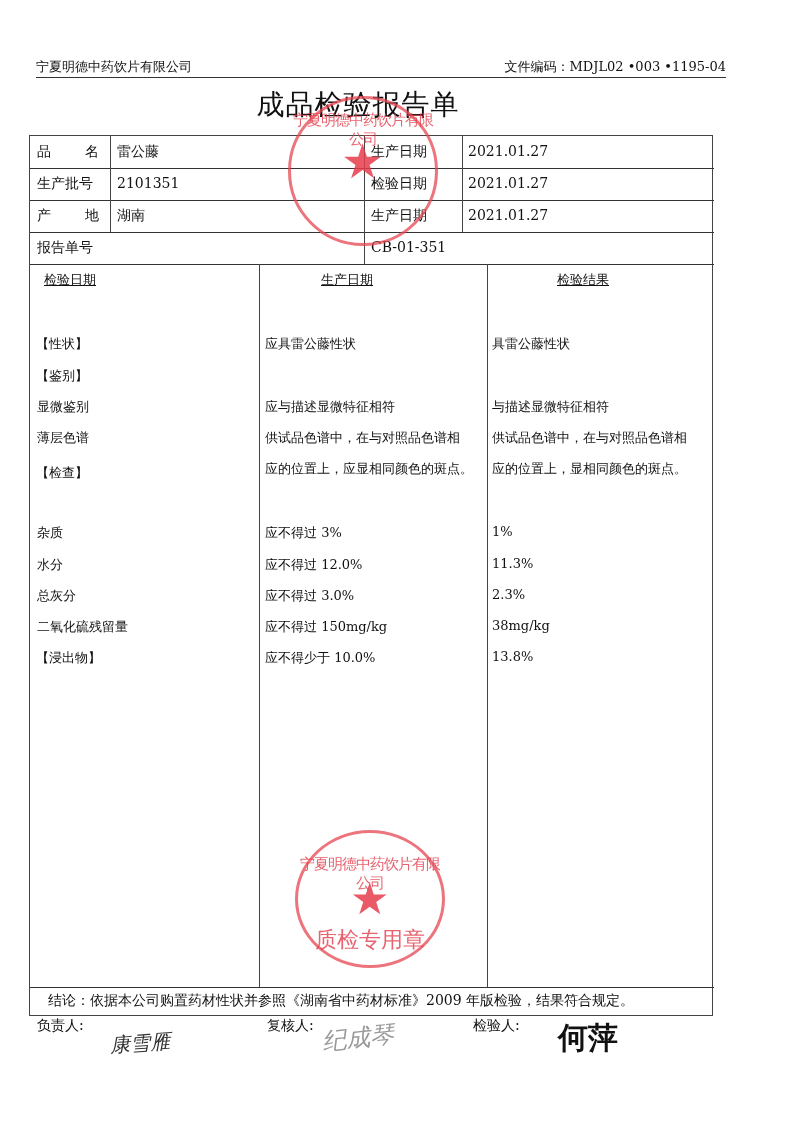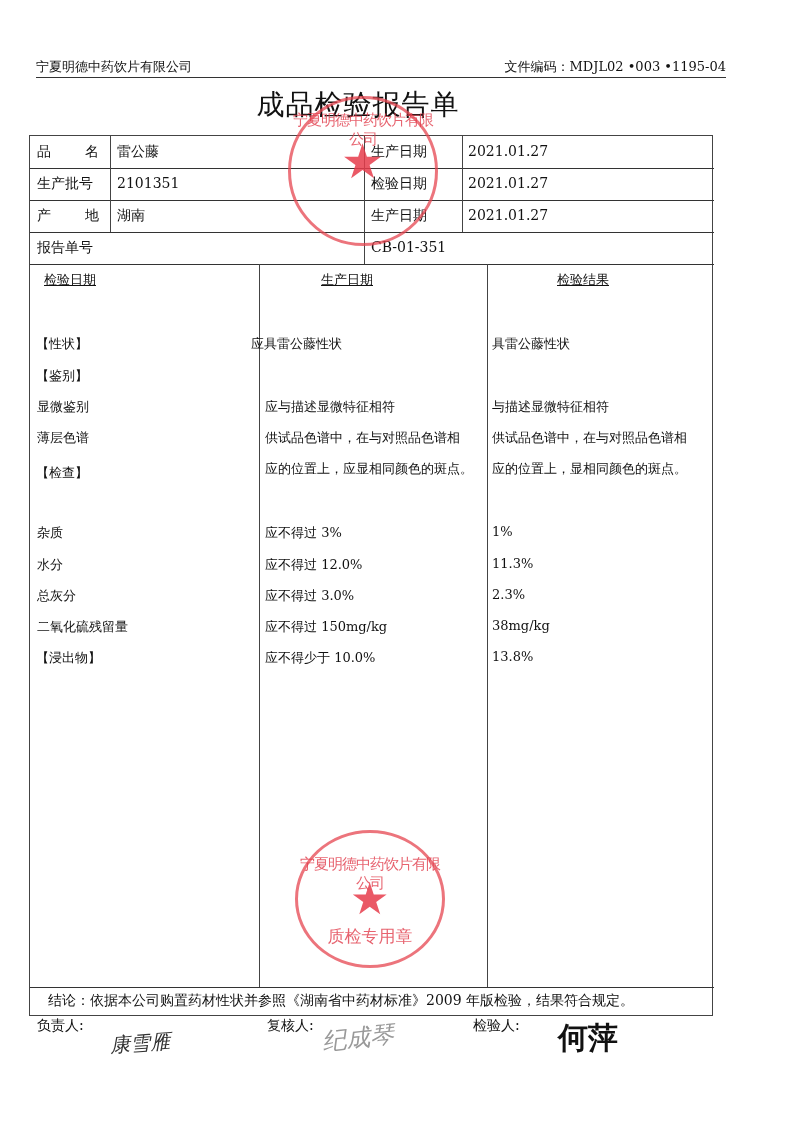--- a/index.html
+++ b/index.html
@@ -78,21 +78,21 @@
 <div class="cell" style="left:468px;top:199px">2021.01.27</div>
 
 <div class="cell" style="left:37px;top:231px">报告单号</div>
 <div class="cell" style="left:371px;top:231px">CB-01-351</div>
 
 <div class="item colhead" style="left:44px;top:271px">检验日期</div>
 <div class="item colhead" style="left:321px;top:271px">生产日期</div>
 <div class="item colhead" style="left:557px;top:271px">检验结果</div>
 
 <div class="item" style="left:36px;top:335px">【性状】</div>
-<div class="item" style="left:251px;top:335px">应具雷公藤性状</div>
+<div class="item" style="left:265px;top:335px">应具雷公藤性状</div>
 <div class="item" style="left:492px;top:335px">具雷公藤性状</div>
 
 <div class="item" style="left:36px;top:367px">【鉴别】</div>
 
 <div class="item" style="left:37px;top:398px">显微鉴别</div>
 <div class="item" style="left:265px;top:398px">应与描述显微特征相符</div>
 <div class="item" style="left:492px;top:398px">与描述显微特征相符</div>
 
 <div class="item" style="left:37px;top:429px">薄层色谱</div>
 <div class="item" style="left:265px;top:429px">供试品色谱中，在与对照品色谱相</div>
@@ -133,14 +133,14 @@
 <div class="abs sign" style="left:558px;top:1018px;font-size:30px;color:#111;font-weight:bold">何萍</div>
 
 <div class="abs stamp" style="left:288px;top:96px;width:150px;height:150px">
   <div class="arc" style="top:12px;font-size:15px;letter-spacing:-1px">宁夏明德中药饮片有限公司</div>
   <div class="star" style="left:50px;top:34px;font-size:48px">★</div>
 </div>
 
 <div class="abs stamp" style="left:295px;top:830px;width:150px;height:138px">
   <div class="arc" style="top:22px;font-size:15px;letter-spacing:-1px">宁夏明德中药饮片有限公司</div>
   <div class="star" style="left:52px;top:40px;font-size:44px">★</div>
-  <div class="bottom" style="top:92px;font-size:17px">质检专用章</div>
+  <div class="bottom" style="top:92px;font-size:22px">质检专用章</div>
 </div>
 
 </body></html>

